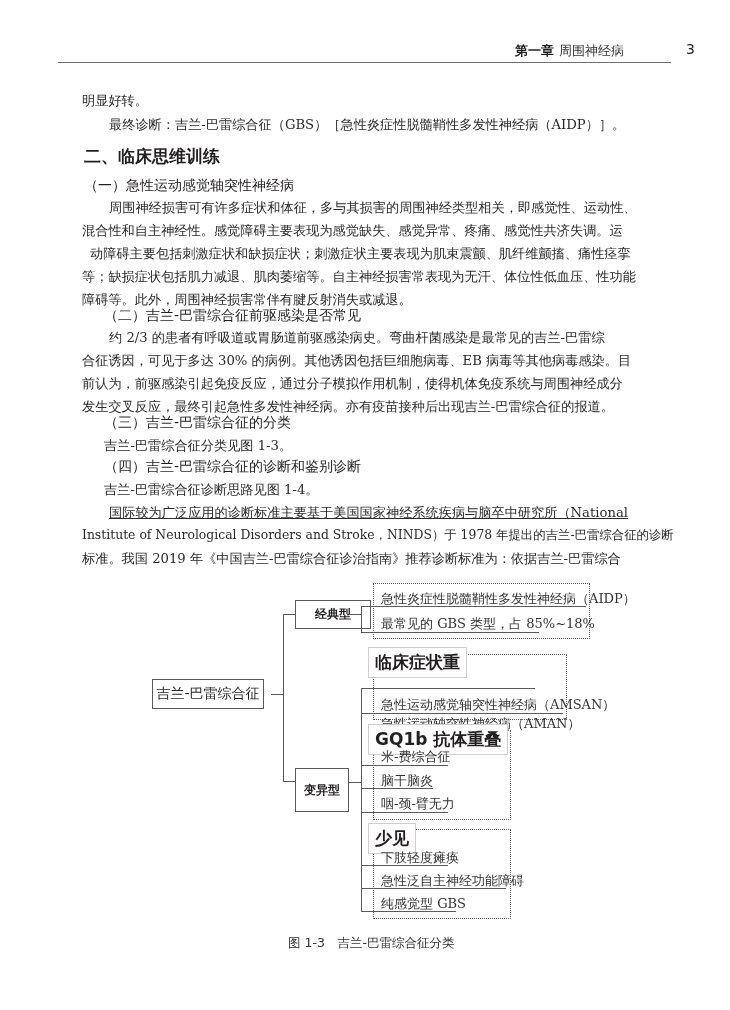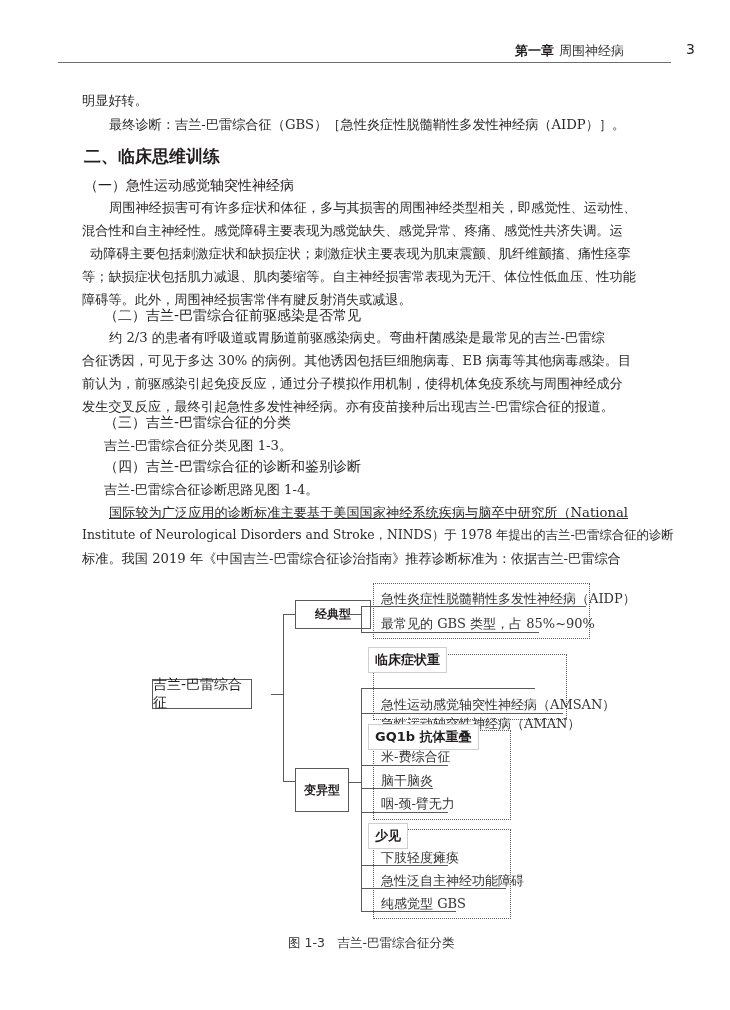--- a/index.html
+++ b/index.html
@@ -8,21 +8,21 @@
   .hdr-line { position: absolute; left: 58px; top: 62px; width: 613px; height: 1px; background: #6e6e6e; }
   .hdr-chapter { position: absolute; top: 42px; left: 515px; font-family: "DejaVu Sans", sans-serif; font-size: 13px; font-weight: bold; color: #231f20; }
   .hdr-title { position: absolute; top: 42px; left: 559px; font-family: "DejaVu Sans", sans-serif; font-size: 13px; color: #333; }
   .hdr-page { position: absolute; top: 41px; left: 686px; font-family: "DejaVu Sans", sans-serif; font-size: 14px; color: #231f20; }
   .h2 { position: absolute; left: 104px; font-size: 17px; font-weight: bold; color: #231f20; font-family: "DejaVu Serif", serif; }
   .h3 { position: absolute; left: 104px; font-size: 14px; font-family: "DejaVu Sans", sans-serif; color: #231f20; }
   .line { position: absolute; white-space: nowrap; font-size: 13.2px; color: #2a2a2a; }
 
   
   .box { position: absolute; border: 1.3px solid #5a5a5a; background: #fff; font-family: "DejaVu Sans", sans-serif; color: #231f20; display: flex; align-items: center; justify-content: center; box-sizing: border-box; }
-  .lbl-box { position: absolute; border: 1.3px solid #cfcfcf; background: #fff; font-family: "DejaVu Sans", sans-serif; font-size: 13px; font-weight: bold; color: #231f20; padding: 3px 6px; box-sizing: border-box; }
+  .lbl-box { position: absolute; border: 1.3px solid #cfcfcf; background: #fff; font-family: "DejaVu Sans", sans-serif; font-size: 17px; font-weight: bold; color: #231f20; padding: 3px 6px; box-sizing: border-box; }
   .dash { position: absolute; border: 1.3px dotted #5a5a5a; box-sizing: border-box; }
   .vl { position: absolute; width: 1.3px; background: #5a5a5a; }
   .hl { position: absolute; height: 1.3px; background: #5a5a5a; }
   .leaf { position: absolute; font-size: 13px; color: #333; white-space: nowrap; }
   .caption { position: absolute; top: 935px; left: 288px; font-family: "DejaVu Sans", sans-serif; font-size: 12.5px; color: #333; white-space: nowrap; }
 </style>
 </head>
 <body>
 
 <div>
@@ -54,33 +54,33 @@
 <div class="line" style="top:437px; left:104px;">吉兰-巴雷综合征分类见图 1-3。</div>
 
 <div class="h3" style="top:458px; left:104px;">（四）吉兰-巴雷综合征的诊断和鉴别诊断</div>
 <div class="line" style="top:481px; left:104px;">吉兰-巴雷综合征诊断思路见图 1-4。</div>
 <div class="line" style="top:504px; left:109px;text-decoration:underline;">国际较为广泛应用的诊断标准主要基于美国国家神经系统疾病与脑卒中研究所（National</div>
 <div class="line" style="top:527px; left:82px; font-size:12.4px;">Institute of Neurological Disorders and Stroke，NINDS）于 1978 年提出的吉兰-巴雷综合征的诊断</div>
 <div class="line" style="top:550px; left:82px;">标准。我国 2019 年《中国吉兰-巴雷综合征诊治指南》推荐诊断标准为：依据吉兰-巴雷综合</div>
 
 <div>
 
-  <div class="box" style="left:152px; top:679px; width:100px; height:30px; font-size:14px;">吉兰-巴雷综合征</div>
+  <div class="box" style="left:152px; top:679px; width:112px; height:30px; font-size:14px;">吉兰-巴雷综合征</div>
   <div class="hl" style="left:271px; top:694px; width:12px;"></div>
   <div class="vl" style="left:283px; top:614px; height:167px;"></div>
   <div class="hl" style="left:283px; top:614px; width:12px;"></div>
   <div class="hl" style="left:283px; top:781px; width:12px;"></div>
 
   <div class="box" style="left:295px; top:600px; width:76px; height:29px; font-size:12px; font-weight:bold;">经典型</div>
   <div class="hl" style="left:349px; top:614px; width:12px;"></div>
   <div class="vl" style="left:361px; top:606px; height:26px;"></div>
   <div class="dash" style="left:373px; top:583px; width:217px; height:56px;"></div>
   <div class="leaf" style="left:381px; top:590px;">急性炎症性脱髓鞘性多发性神经病（AIDP）</div>
   <div class="hl" style="left:361px; top:606px; width:225px;"></div>
-  <div class="leaf" style="left:381px; top:615px;">最常见的 GBS 类型，占 85%~90%</div>
+  <div class="leaf" style="left:381px; top:615px;">最常见的 GBS 类型，占 85%~18%</div>
   <div class="hl" style="left:361px; top:632px; width:178px;"></div>
 
   <div class="box" style="left:295px; top:768px; width:54px; height:44px; font-size:12px; font-weight:bold;">变异型</div>
   <div class="hl" style="left:349px; top:782px; width:12px;"></div>
   <div class="vl" style="left:361px; top:688px; height:223px;"></div>
 
   <div class="dash" style="left:373px; top:654px; width:194px; height:66px;"></div>
   <div class="lbl-box" style="left:368px; top:647px;">临床症状重</div>
   <div class="leaf" style="left:381px; top:671px;margin-top:44px;">急性运动轴突性神经病（AMAN）</div>
   <div class="hl" style="left:361px; top:688px; width:174px;"></div>

